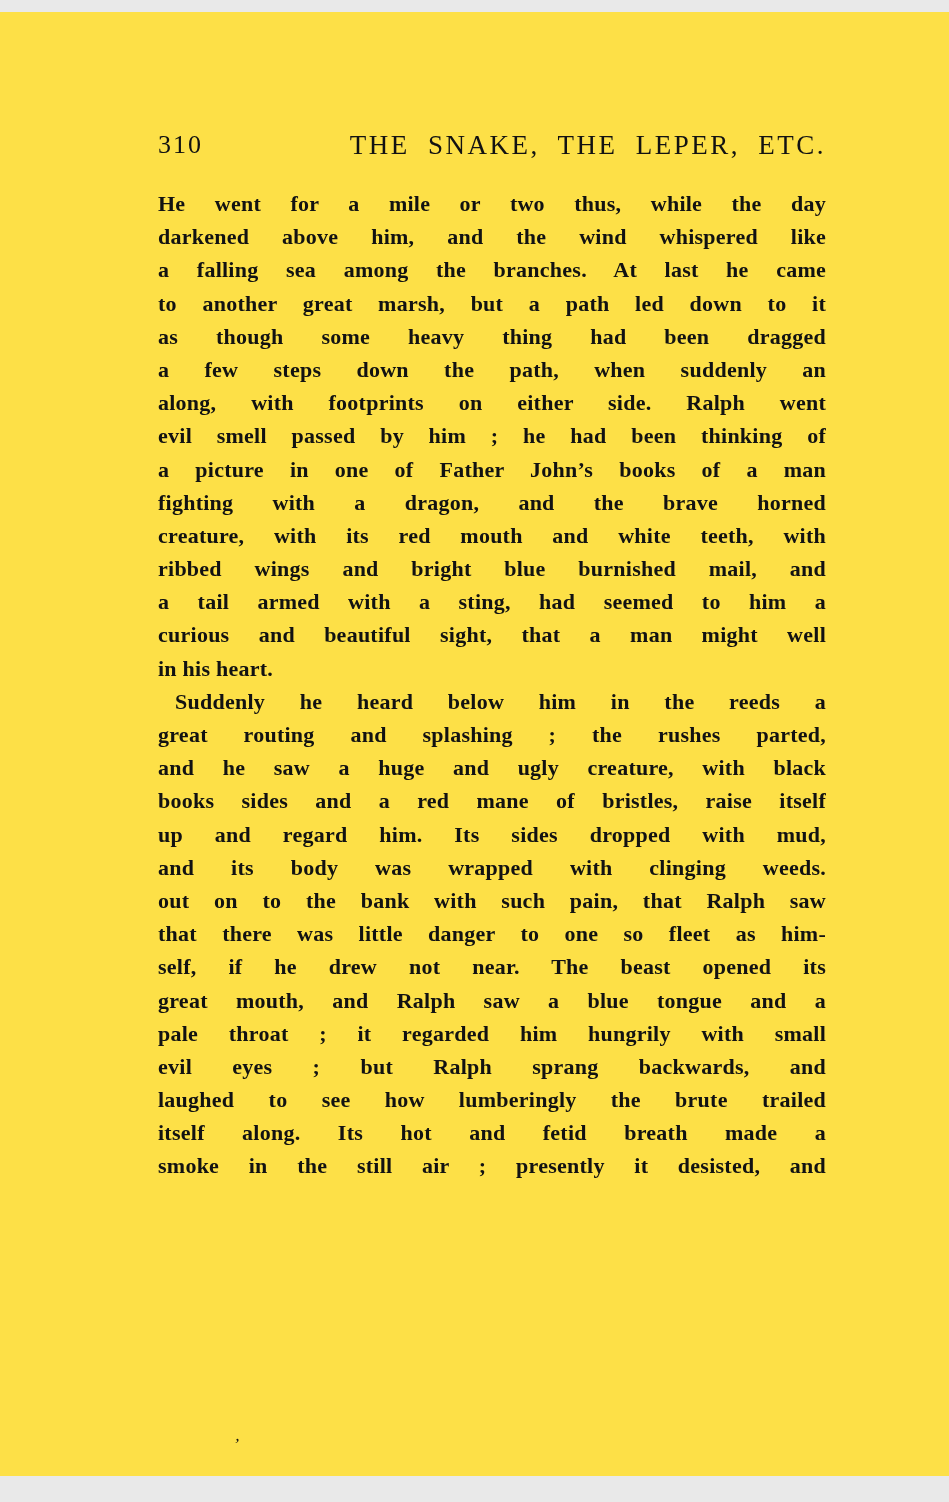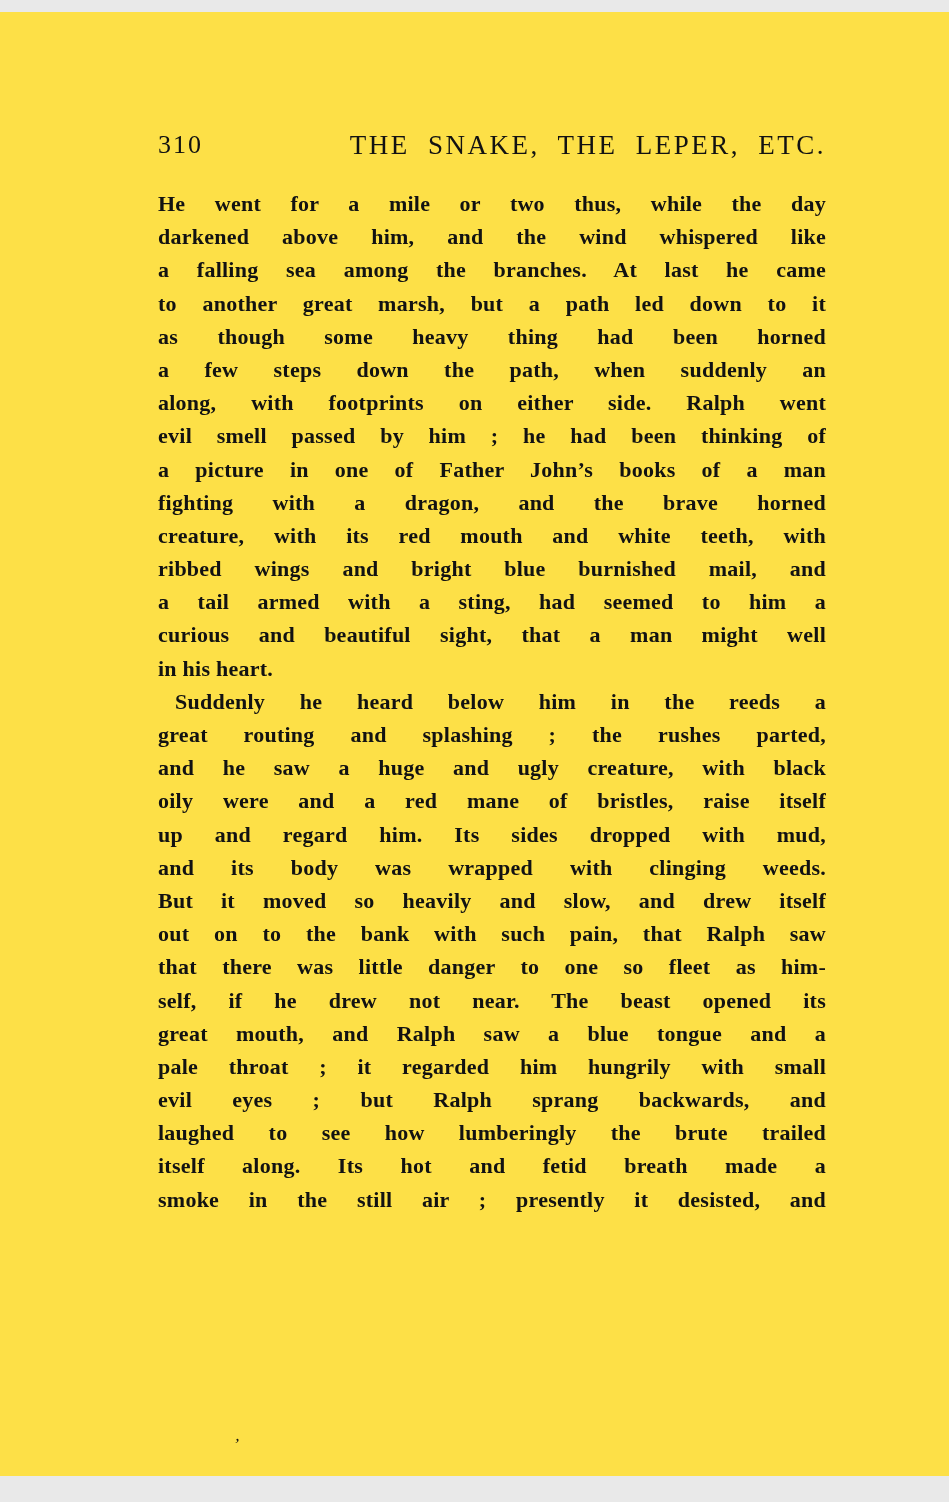--- a/index.html
+++ b/index.html
@@ -86,41 +86,40 @@
       <span class="pagenum">310</span>
       <span class="running-title">THE SNAKE, THE LEPER, ETC.</span>
     </div>
 
     <div class="body-text">
       <div>
         <div class="line">He went for a mile or two thus, while the day</div>
         <div class="line">darkened above him, and the wind whispered like</div>
         <div class="line">a falling sea among the branches.  At last he came</div>
         <div class="line">to another great marsh, but a path led down to it</div>
-        <div class="line">as though some heavy thing had been horned</div>
+        <div class="line">as though some heavy thing had been dragged</div>
         <div class="line">a few steps down the path, when suddenly an</div>
         <div class="line">along, with footprints on either side.  Ralph went</div>
         <div class="line">evil smell passed by him ;  he had been thinking of</div>
         <div class="line">a picture in one of Father John’s books of a man</div>
         <div class="line">fighting with a dragon, and the brave horned</div>
         <div class="line">creature, with its red mouth and white teeth, with</div>
         <div class="line">ribbed wings and bright blue burnished mail, and</div>
         <div class="line">a tail armed with a sting, had seemed to him a</div>
         <div class="line">curious and beautiful sight, that a man might well</div>
         <div class="line line--flush">in his heart.</div>
       </div>
 
       <div>
         <div class="line line--indent">Suddenly he heard below him in the reeds a</div>
         <div class="line">great routing and splashing ;  the rushes parted,</div>
         <div class="line">and he saw a huge and ugly creature, with black</div>
-        <div class="line">oily were and a red mane of bristles, raise itself</div>
+        <div class="line">books sides and a red mane of bristles, raise itself</div>
         <div class="line">up and regard him.  Its sides dropped with mud,</div>
         <div class="line">and its body was wrapped with clinging weeds.</div>
-        <div class="line">But it moved so heavily and slow, and drew itself</div>
         <div class="line">out on to the bank with such pain, that Ralph saw</div>
         <div class="line">that there was little danger to one so fleet as him-</div>
         <div class="line">self, if he drew not near.  The beast opened its</div>
         <div class="line">great mouth, and Ralph saw a blue tongue and a</div>
         <div class="line">pale throat ;  it regarded him hungrily with small</div>
         <div class="line">evil eyes ;  but Ralph sprang backwards, and</div>
         <div class="line">laughed to see how lumberingly the brute trailed</div>
         <div class="line">itself along.  Its hot and fetid breath made a</div>
         <div class="line">smoke in the still air ;  presently it desisted, and</div>
       </div>

